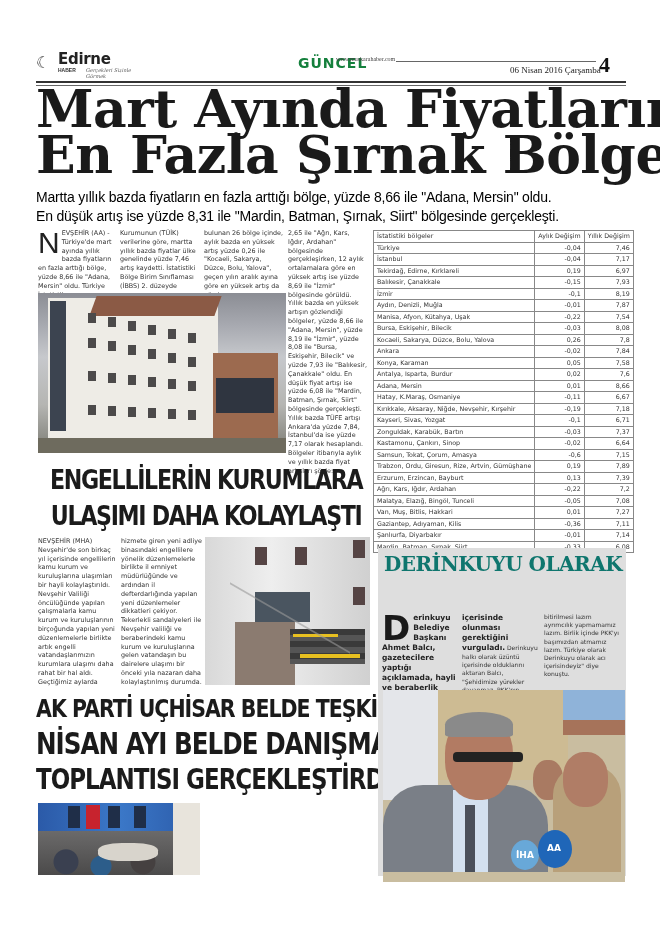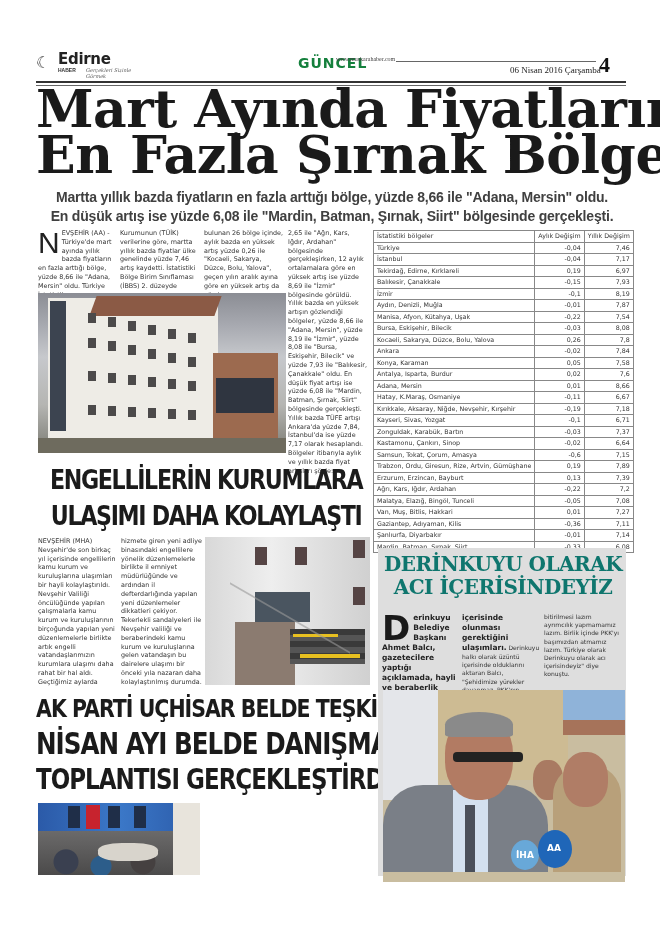--- a/index.html
+++ b/index.html
@@ -17,21 +17,21 @@
   .site-url { position: absolute; left: 300px; top: 6px; font-family: "Liberation Serif", serif; font-size: 6px; color: #444; }
   .url-rule { position: absolute; left: 360px; top: 11px; width: 200px; height: 1px; background: #666; }
   .date { position: absolute; left: 474px; top: 15px; font-family: "Liberation Serif", serif; font-size: 9px; color: #222; }
   .page-num { position: absolute; left: 563px; top: 2px; font-family: "Liberation Serif", serif; font-weight: bold; font-size: 22px; color: #111; }
   .rule-top { position: absolute; left: 36px; top: 81px; width: 590px; height: 2px; background: #333; }
   .rule-top2 { position: absolute; left: 36px; top: 85px; width: 590px; height: 1px; background: #666; }
 
   
   .headline { position: absolute; left: 36px; top: 86px; width: 592px; font-family: "DejaVu Serif", serif; font-weight: bold; color: #1a1a1a; font-size: 52px; line-height: 46px; letter-spacing: -0.5px; }
   .headline div { white-space: nowrap; }
-  .subhead { position: absolute; left: 36px; top: 188px; width: 592px; font-family: "Liberation Sans", sans-serif; font-weight: bold; font-size: 14px; line-height: 19px; color: #404040; letter-spacing: -0.2px; text-align: center; }
+  .subhead { position: absolute; left: 36px; top: 188px; width: 592px; font-family: "Liberation Sans", sans-serif; font-weight: normal; font-size: 14px; line-height: 19px; color: #000000; letter-spacing: -0.2px; }
   .subhead div { white-space: nowrap; }
 
   
   .col-text { position: absolute; font-family: "DejaVu Sans", sans-serif; font-size: 6.4px; line-height: 8.8px; color: #333; }
   .dropcap { float: left; font-family: "Liberation Sans", sans-serif; font-size: 30px; line-height: 26px; color: #222; margin-right: 2px; margin-top: 1px; }
 
   
   .photo { position: absolute; overflow: hidden; }
   .photo-building { left: 38px; top: 293px; width: 248px; height: 160px;
     background: linear-gradient(180deg, #8b8d94 0%, #a7a9b0 20%, #c6c8cc 40%, #b5b5b2 70%, #7a7a72 100%); }
@@ -127,21 +127,21 @@
   </div>
   <div class="rule-top"></div>
   <div class="rule-top2"></div>
 
   <div class="headline">
     <div>Mart Ayında Fiyatların</div>
     <div>En Fazla Şırnak Bölge</div>
   </div>
   <div class="subhead">
     <div>Martta yıllık bazda fiyatların en fazla arttığı bölge, yüzde 8,66 ile "Adana, Mersin" oldu.</div>
-    <div>En düşük artış ise yüzde 6,08 ile "Mardin, Batman, Şırnak, Siirt" bölgesinde gerçekleşti.</div>
+    <div>En düşük artış ise yüzde 8,31 ile "Mardin, Batman, Şırnak, Siirt" bölgesinde gerçekleşti.</div>
   </div>
 
   <div class="col-text" style="left:38px; top:229px; width:80px;">
     <span class="dropcap">N</span><span>EVŞEHİR (AA) - Türkiye'de mart ayında yıllık bazda fiyatların en fazla arttığı bölge, yüzde 8,66 ile "Adana, Mersin" oldu. Türkiye İstatistik</span>
   </div>
   <div class="col-text" style="left:120px; top:229px; width:80px;">Kurumunun (TÜİK) verilerine göre, martta yıllık bazda fiyatlar ülke genelinde yüzde 7,46 artış kaydetti. İstatistiki Bölge Birim Sınıflaması (İBBS) 2. düzeyde</div>
   <div class="col-text" style="left:204px; top:229px; width:80px;">bulunan 26 bölge içinde, aylık bazda en yüksek artış yüzde 0,26 ile "Kocaeli, Sakarya, Düzce, Bolu, Yalova", geçen yılın aralık ayına göre en yüksek artış da yüzde</div>
   <div class="col-text" style="left:288px; top:229px; width:80px;">2,65 ile "Ağrı, Kars, Iğdır, Ardahan" bölgesinde gerçekleşirken, 12 aylık ortalamalara göre en yüksek artış ise yüzde 8,69 ile "İzmir" bölgesinde görüldü. Yıllık bazda en yüksek artışın gözlendiği bölgeler, yüzde 8,66 ile "Adana, Mersin", yüzde 8,19 ile "İzmir", yüzde 8,08 ile "Bursa, Eskişehir, Bilecik" ve yüzde 7,93 ile "Balıkesir, Çanakkale" oldu. En düşük fiyat artışı ise yüzde 6,08 ile "Mardin, Batman, Şırnak, Siirt" bölgesinde gerçekleşti. Yıllık bazda TÜFE artışı Ankara'da yüzde 7,84, İstanbul'da ise yüzde 7,17 olarak hesaplandı. Bölgeler itibarıyla aylık ve yıllık bazda fiyat artışları şöyle:</div>
 
   <div class="photo photo-building">
@@ -360,27 +360,26 @@
     <div class="mtg-portrait2"></div>
     <div class="mtg-portrait3"></div>
     <div class="mtg-people"></div>
     <div class="mtg-table"></div>
     <div class="mtg-right"></div>
   </div>
 
   <div class="box-derinkuyu">
     <div class="box-title">
       <div>DERİNKUYU OLARAK</div>
-      <div>ACI İÇERİSİNDEYİZ</div>
     </div>
     <div class="box-text" style="left:4px; top:65px; width:76px;">
       <span class="dropcap2">D</span><b>erinkuyu Belediye Başkanı Ahmet Balcı, gazetecilere yaptığı açıklamada, hayli ve beraberlik</b>
     </div>
     <div class="box-text" style="left:84px; top:65px; width:78px;">
-      <b>içerisinde olunması gerektiğini ulaşımları.</b> <span>Derinkuyu halkı olarak üzüntü içerisinde olduklarını aktaran Balcı, "Şehidimize yürekler dayanmaz. PKK'nın</span>
+      <b>içerisinde olunması gerektiğini vurguladı.</b> <span>Derinkuyu halkı olarak üzüntü içerisinde olduklarını aktaran Balcı, "Şehidimize yürekler dayanmaz. PKK'nın</span>
     </div>
     <div class="box-text" style="left:166px; top:65px; width:78px;">bitirilmesi lazım ayrımcılık yapmamamız lazım. Birlik içinde PKK'yı başımızdan atmamız lazım. Türkiye olarak Derinkuyu olarak acı içerisindeyiz" diye konuştu.</div>
   </div>
 
   <div class="photo photo-mayor">
     <div class="my-wall"></div>
     <div class="my-sky"></div>
     <div class="my-roof"></div>
     <div class="my-van"></div>
     <div class="my-man3head"></div>

